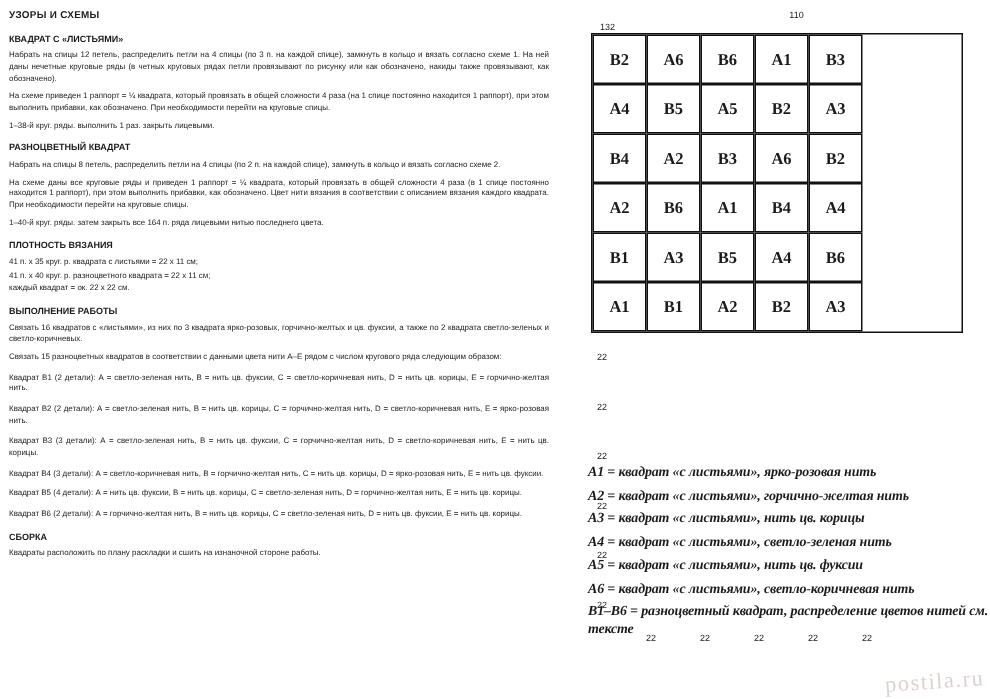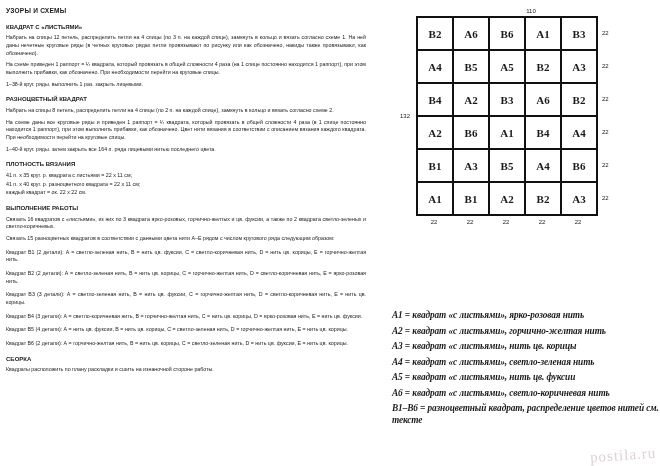--- a/index.html
+++ b/index.html
@@ -47,21 +47,21 @@
     position:absolute;
     left:22px;top:8px;
     width:248px;
   }
   .top-label{
     text-align:center;
     font-size:6px;
     margin-bottom:2px;
     margin-left:26px;
   }
-  .chart-row{display:flex;align-items:stretch;}
+  .chart-row{display:flex;align-items:stretch;flex-direction:column;}
   .side-label{
     width:22px;
     font-size:6px;
     display:flex;
     align-items:center;
     justify-content:center;
   }
   .grid{
     border:1.6px solid #111;
     display:grid;

